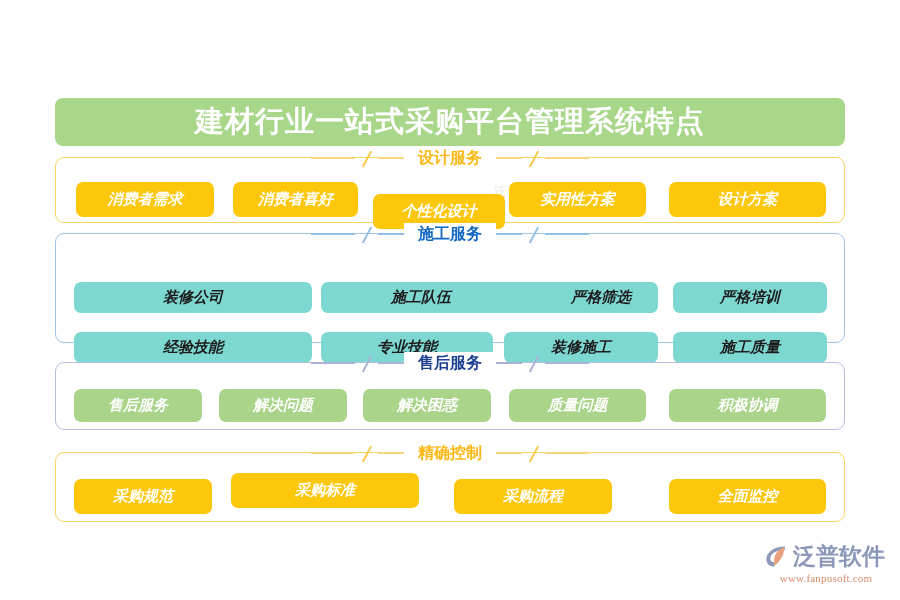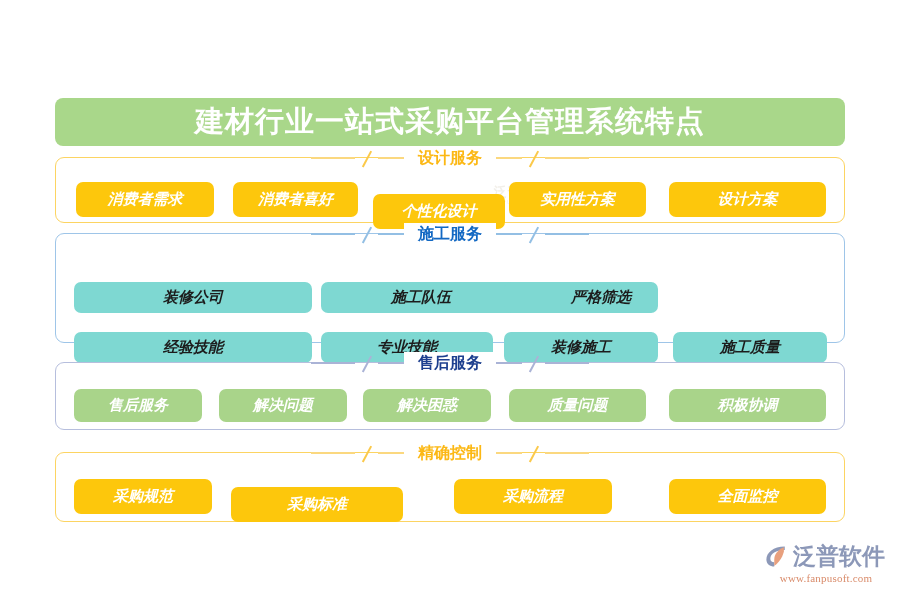--- a/index.html
+++ b/index.html
@@ -251,20 +251,21 @@
         <span class="slash">
             <i></i>
           </span>
         <span class="line"></span>
       </span>
     </div>
 
     <div class="pill teal" style="left:18px; top:21px; width:238px; height:31px;">装修公司</div>
     <div class="pill teal" style="left:265px; top:21px; width:200px; height:31px;">施工队伍</div>
     <div class="pill teal" style="left:448px; top:21px; width:154px; height:31px;padding-left:40px;">严格筛选</div>
+    <div class="pill teal" style="left:617px; top:21px; width:154px; height:31px;">严格培训</div>
 
     <div class="pill teal" style="left:18px; top:71px; width:238px; height:31px;">经验技能</div>
     <div class="pill teal" style="left:265px; top:71px; width:172px; height:31px;">专业技能</div>
     <div class="pill teal" style="left:448px; top:71px; width:154px; height:31px;">装修施工</div>
     <div class="pill teal" style="left:617px; top:71px; width:154px; height:31px;">施工质量</div>
   </div>
 
   <div class="section navy" style="left:55px; top:362px; width:790px; height:68px;">
     <div class="sec-header">
       <span class="orn">
@@ -302,21 +303,21 @@
       <span class="label">精确控制</span>
       <span class="orn">
         <span class="line" style="width:26px"></span>
         <span class="slash">
             <i></i>
           </span>
         <span class="line"></span>
       </span>
     </div>
     <div class="pill amber" style="left:18px; top:26px; width:138px; height:35px;">采购规范</div>
-    <div class="pill amber" style="left:175px; top:34px; width:172px; height:35px;">采购标准</div>
+    <div class="pill amber" style="left:175px; top:20px; width:188px; height:35px;">采购标准</div>
     <div class="pill amber" style="left:398px; top:26px; width:158px; height:35px;">采购流程</div>
     <div class="pill amber" style="left:613px; top:26px; width:157px; height:35px;">全面监控</div>
   </div>
 
   <div class="logo">
     <div class="logo-row">
       <span class="logo-mark">
         <svg viewBox="0 0 32 32" width="28" height="28" xmlns="http://www.w3.org/2000/svg">
           <path d="M26 5 C13 5 5 12 5 20 C5 25 9 28 14 28 L14 23 C11 23 9.5 21.5 9.5 19 C9.5 13.5 16 9 26 9 Z" fill="#8c98b8"></path>
           <path d="M25 6 C18 9 14 14 14 20 L14 27 C19 24 23 18 25 11 Z" fill="#e8a07e"></path>

